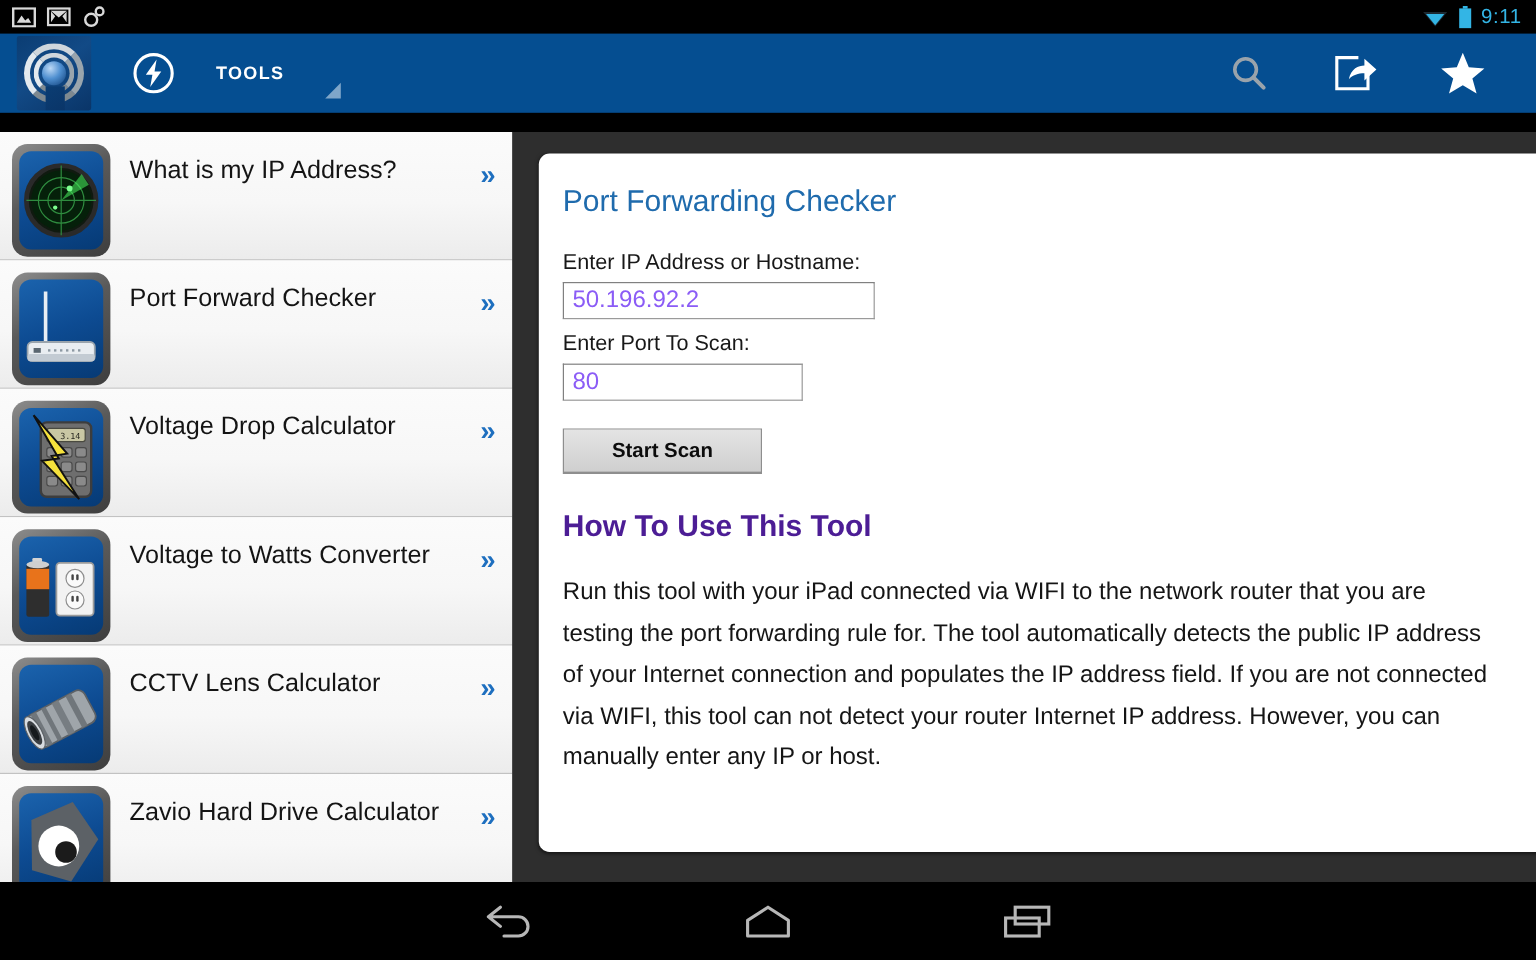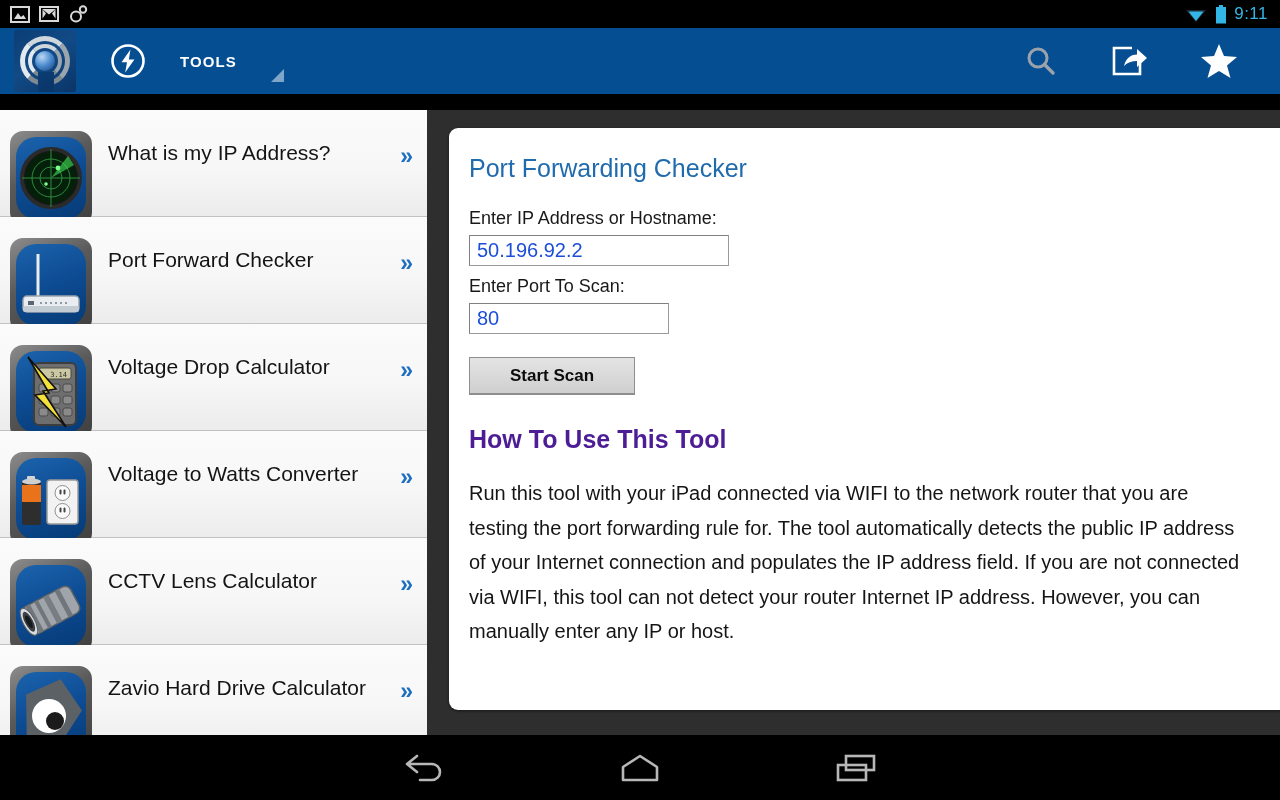--- a/index.html
+++ b/index.html
@@ -69,30 +69,30 @@
     height:31px; background:linear-gradient(#d6d6d6,#c9c9c9);
     border-bottom:1px solid #a8a8a8;
     display:flex; align-items:center; justify-content:center;
     font-size:15px; font-weight:bold; color:#3a3a3a;
   }
   .sb-list { position:relative; }
   .sb-item {
     position:relative; height:107px; display:flex; align-items:flex-start;
     background:linear-gradient(#fbfbfb 0%,#f7f7f7 55%,#ececec 100%);
     border-bottom:1px solid #c2c2c2;
-    cursor:pointer; padding-top:21px;
+    cursor:pointer; padding-top:10px;
   }
   .sb-item-ico {
     width:82px; height:94px; margin-left:10px; flex:none;
     position:relative; border-radius:13px;
     background:linear-gradient(150deg,#8d8d8d 0%,#5a5a5a 40%,#3e3e3e 100%);
     padding:6px;
   }
   .ico-inner {
-    width:100%; height:100%; border-radius:20px; overflow:hidden; position:relative;
+    width:100%; height:100%; border-radius:10px; overflow:hidden; position:relative;
     background:linear-gradient(160deg,#1b63ad 0%,#0d4b92 50%,#063a75 100%);
   }
   .sb-item-label {
     font-size:21px; color:#141414; margin-left:16px; margin-top:10px;
     flex:1; line-height:1.15;
   }
   .sb-chevron {
     color:#1e6fbf; font-size:23px; font-weight:bold;
     margin-right:14px; margin-top:12px; flex:none;
   }
@@ -107,21 +107,21 @@
     background:#fff; border-radius:9px;
     box-shadow:0 1px 3px rgba(0,0,0,.5);
     padding:26px 20px 0 20px; overflow:hidden;
   }
   .card-title {
     font-size:25px; color:#1f6bad; font-weight:400; margin-bottom:25px;
   }
   .form-label { font-size:18px; color:#181818; margin-bottom:6px; }
   .txt-input {
     display:block; font-family:"Liberation Sans", sans-serif;
-    font-size:20px; color:#1d4ed8; background:#fff;
+    font-size:20px; color:#8b5cf6; background:#fff;
     border:1px solid #9a9a9a; border-top-color:#808080; border-left-color:#808080;
     padding:3px 7px; margin-bottom:10px; outline:none;
   }
   #ip-input { width:260px; height:31px; }
   #port-input { width:200px; height:31px; }
   .scan-btn {
     display:block; margin-top:23px; margin-bottom:30px;
     width:166px; height:38px;
     font-family:"Liberation Sans", sans-serif;
     font-size:17px; font-weight:bold; color:#0c0c0c;

